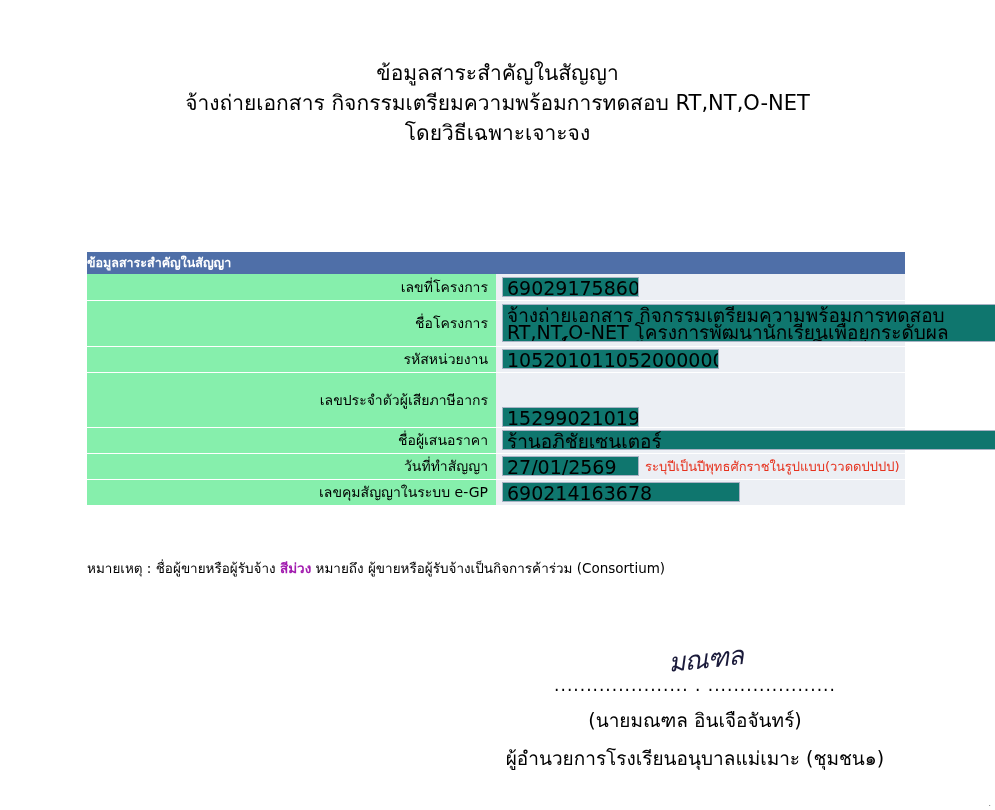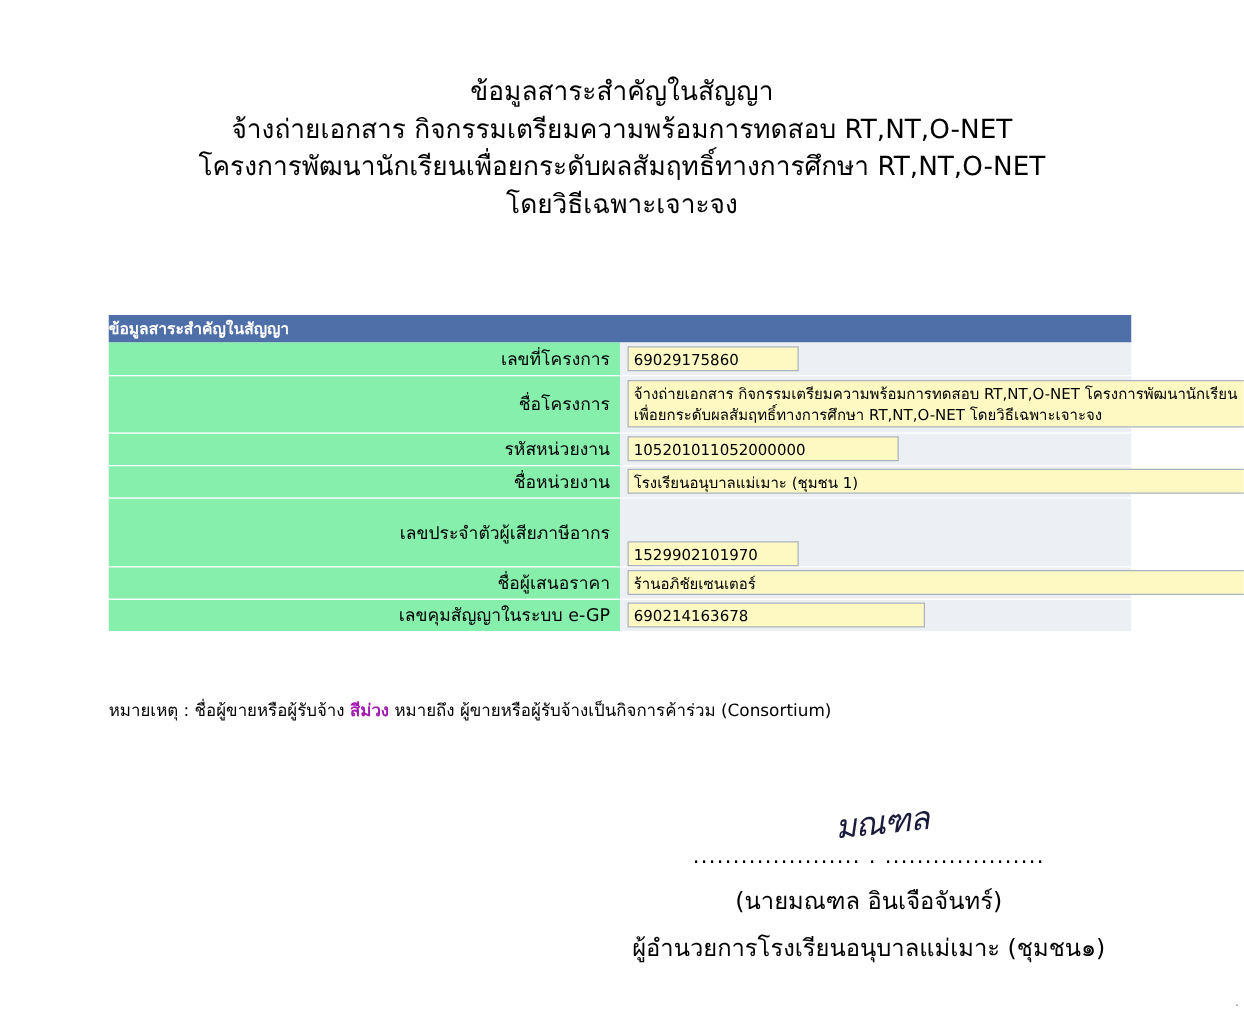--- a/index.html
+++ b/index.html
@@ -66,24 +66,24 @@
     border-bottom: 1px solid #ffffff;
   }
   .val {
     background: #eceff4;
     padding-left: 6px !important;
     height: 26px;
     border-bottom: 1px solid #ffffff;
   }
   .field {
     display: inline-block;
-    background: #fef9c3;
+    background: #0f766e;
     border: 1px solid #a9b3c4;
     font-family: "DejaVu Sans", "Liberation Sans", sans-serif;
-    font-size: 12px;
+    font-size: 19px;
     line-height: 18px;
     padding: 1px 4px;
     height: 20px;
     vertical-align: middle;
     color: #000;
     overflow: hidden;
     white-space: nowrap;
   }
   .field.money {
     text-align: right;
@@ -169,21 +169,20 @@
     line-height: 9px;
     text-align: right;
   }
 </style>
 </head>
 <body>
 
 <div class="title-block">
   <div class="title-line">ข้อมูลสาระสำคัญในสัญญา</div>
   <div class="title-line">จ้างถ่ายเอกสาร กิจกรรมเตรียมความพร้อมการทดสอบ RT,NT,O-NET</div>
-  <div class="title-line">โครงการพัฒนานักเรียนเพื่อยกระดับผลสัมฤทธิ์ทางการศึกษา RT,NT,O-NET</div>
   <div class="title-line">โดยวิธีเฉพาะเจาะจง</div>
 </div>
 
 <div class="table-wrap">
   <table class="contract">
     <tbody>
         <tr class="hdr-row">
       <td colspan="2">ข้อมูลสาระสำคัญในสัญญา</td>
     </tr>
 
@@ -201,42 +200,42 @@
       </td>
     </tr>
 
     <tr>
       <td class="lbl">รหัสหน่วยงาน</td>
       <td class="val">
         <span class="field w-dept-code">105201011052000000</span>
       </td>
     </tr>
 
-    <tr>
-      <td class="lbl">ชื่อหน่วยงาน</td>
-      <td class="val">
-        <span class="field w-dept-name">โรงเรียนอนุบาลแม่เมาะ (ชุมชน 1)</span>
-      </td>
-    </tr>
 
     <tr>
       <td class="lbl">เลขประจำตัวผู้เสียภาษีอากร</td>
       <td class="val">
         <span class="field w-taxid">1529902101970</span>
       </td>
     </tr>
 
     <tr>
       <td class="lbl">ชื่อผู้เสนอราคา</td>
       <td class="val">
         <span class="field w-bidder">ร้านอภิชัยเซนเตอร์</span>
       </td>
     </tr>
 
 
+    <tr>
+      <td class="lbl">วันที่ทำสัญญา</td>
+      <td class="val">
+        <span class="field w-date">27/01/2569</span><span class="note-red">ระบุปีเป็นปีพุทธศักราชในรูปแบบ(ววดดปปปป)</span>
+      </td>
+    </tr>
 
 
     <tr>
       <td class="lbl">เลขคุมสัญญาในระบบ e-GP</td>
       <td class="val">
         <span class="field w-egp">690214163678</span>
       </td>
     </tr>
   </tbody>
     </table>

